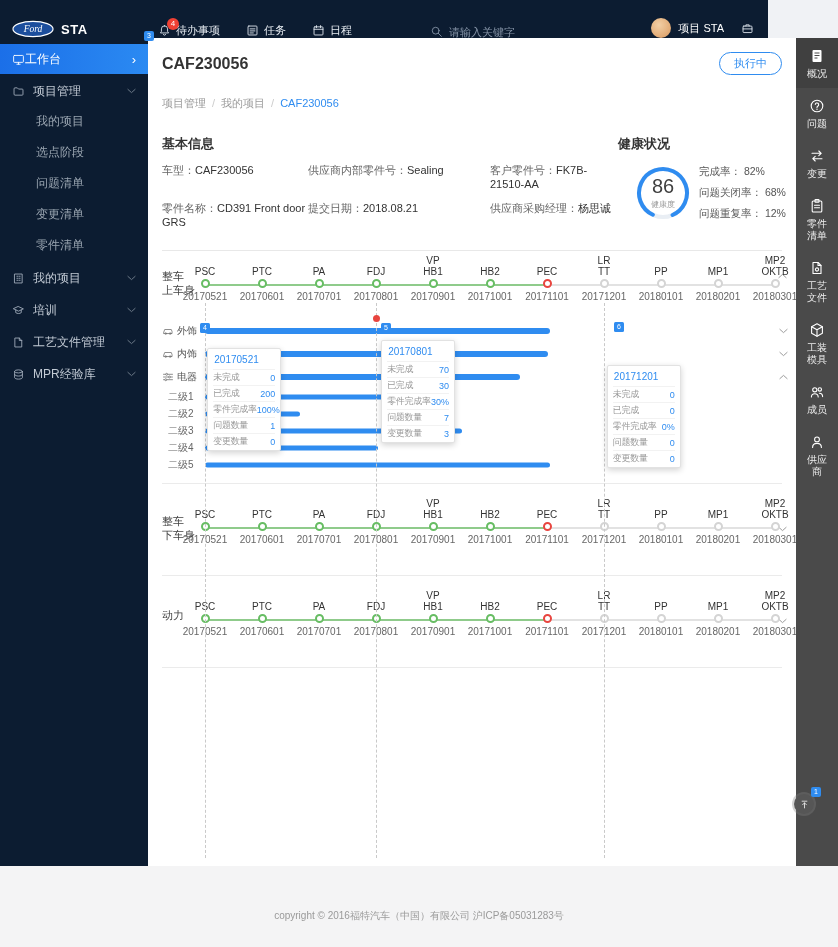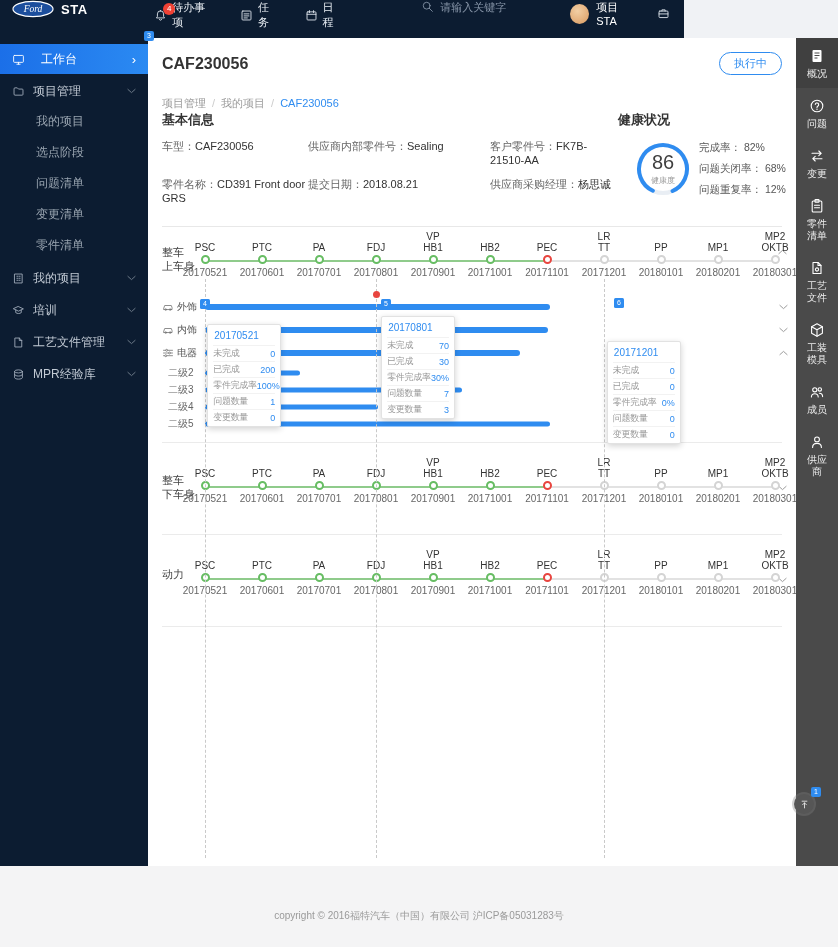--- a/index.html
+++ b/index.html
@@ -2,38 +2,38 @@
 <html><head>
 <meta charset="utf-8">
 <style>
   *{margin:0;padding:0;box-sizing:border-box}
   html,body{width:838px;height:947px}
   body{font-family:"Liberation Sans","DejaVu Sans",sans-serif;background:#f0f2f5;position:relative;overflow:hidden;color:#333}
   .icon{display:inline-flex;align-items:center;justify-content:center}
   .icon svg{width:13px;height:13px}
 
   
-  .topbar{position:absolute;top:0;left:0;width:684px;height:38px;background:#0c1c31;display:flex;align-items:flex-start;color:#fff;z-index:30}
+  .topbar{position:absolute;top:0;left:0;width:768px;height:38px;background:#0c1c31;display:flex;align-items:flex-end;color:#fff;z-index:30}
   .logo-area{width:148px;display:flex;align-items:center;gap:7px;padding-left:12px}
   .ford svg{width:42px;height:18px}
   .brand{font-size:13px;font-weight:bold;letter-spacing:.5px}
   .tb-menu{display:flex;gap:26px;margin-left:10px}
   .tb-item{display:flex;align-items:center;gap:5px;font-size:11px;color:#e8edf3;cursor:pointer}
   .tb-ic-wrap{position:relative;display:inline-flex;color:#dfe6ee}
   .red-badge{position:absolute;top:-6px;right:-8px;background:#f04134;color:#fff;font-size:8px;min-width:12px;height:12px;line-height:12px;border-radius:6px;text-align:center;padding:0 2px}
   .tb-search{display:flex;align-items:center;gap:6px;margin-left:78px;color:#8593a6}
   .search-input{background:transparent;border:none;outline:none;color:#fff;font-size:11px;width:130px;font-family:inherit}
   .search-input::placeholder{color:#8593a6}
   .tb-user{margin-left:auto;display:flex;align-items:center;gap:7px;padding-right:14px;font-size:11px}
   .avatar{width:20px;height:20px;border-radius:50%;background:radial-gradient(circle at 40% 35%,#f2cfa5,#d9995f)}
   .tb-extra{color:#dfe6ee;margin-left:10px}
 
   
   .sidebar{position:absolute;top:38px;left:0;width:148px;height:828px;background:#0c1c31;z-index:20}
-  .sb-active{height:30px;margin-top:6px;display:flex;align-items:center;gap:16px;padding:0 12px;background:linear-gradient(90deg,#1b6fe8,#2b8af2);color:#fff;font-size:12px;cursor:pointer}
+  .sb-active{height:30px;margin-top:6px;display:flex;align-items:center;gap:0;padding:0 12px;background:linear-gradient(90deg,#1b6fe8,#2b8af2);color:#fff;font-size:12px;cursor:pointer}
   .sb-active .icon{color:#fff}
   .sb-arrow{margin-left:auto;font-size:13px}
   .sb-item{height:30px;display:flex;align-items:center;gap:8px;padding:0 12px;font-size:12px;color:#c2cad4;cursor:pointer;margin-top:2px}
   .sb-ic{color:#9fabb9}
   .sb-caret{margin-left:auto;color:#6d7a89}
   .sb-caret svg{width:9px;height:6px}
   .sb-sub{height:31px;line-height:31px;padding-left:36px;font-size:12px;color:#9aa5b1;cursor:pointer}
 
   
   .rightbar{position:absolute;top:38px;right:0;width:42px;height:828px;background:#4a4a4a;z-index:20;display:flex;flex-direction:column}
@@ -46,21 +46,21 @@
   .main{position:absolute;top:38px;left:148px;width:648px;height:828px;background:#fff;overflow:hidden}
   .content{height:100%;padding:8px 14px 0;display:flex;flex-direction:column}
   .page-head{display:flex;align-items:center;margin-top:6px}
   .page-title{font-size:16px;font-weight:bold;color:#333}
   .status-btn{margin-left:auto;background:#fff;border:1px solid #2f8cf0;color:#2f8cf0;font-size:11px;padding:3px 14px;border-radius:13px;cursor:pointer;font-family:inherit}
   .breadcrumb{margin-top:21px;font-size:11px;color:#999}
   .bc-item{cursor:pointer}
   .bc-item.current{color:#2f8cf0}
   .bc-sep{margin:0 6px;color:#ccc}
 
-  .info-sec{display:flex;margin-top:0;padding-bottom:14px}
+  .info-sec{display:flex;margin-top:24px;padding-bottom:14px}
   .info-left{flex:1}
   .sec-title{font-size:13px;font-weight:bold;color:#333}
   .fields{display:grid;grid-template-columns:146px 182px 1fr;row-gap:11px;margin-top:10px;font-size:11px}
   .f-label{color:#666}
   .f-label::after{content:"："}
   .f-value{color:#333}
   .health{width:164px}
   .health-body{display:flex;align-items:center;margin-top:8px}
   .donut{position:relative;width:54px;height:54px;margin-left:18px}
   .donut-text{position:absolute;inset:0;display:flex;flex-direction:column;align-items:center;justify-content:center}
@@ -548,20 +548,25 @@
                   <span>电器</span>
                 </span>
         <span class="bar" style="width:55.3%"></span>
         <span class="row-caret icon">
                   <svg viewBox="0 0 10 6">
                     <polyline points="1,4.8 5,1.2 9,4.8" stroke="currentColor" fill="none" stroke-width="1.1" stroke-linecap="round" stroke-linejoin="round"></polyline>
                   </svg>
                 </span>
       </div>
               <div class="tl-subrow">
+        <span class="sub-label"><span>二级1</span></span>
+        <span class="bar" style="width:37.7%"></span>
+
+      </div>
+              <div class="tl-subrow">
         <span class="sub-label"><span>二级2</span></span>
         <span class="bar" style="width:16.7%"></span>
 
       </div>
               <div class="tl-subrow">
         <span class="sub-label"><span>二级3</span></span>
         <span class="bar" style="width:45.1%"></span>
 
       </div>
               <div class="tl-subrow">

